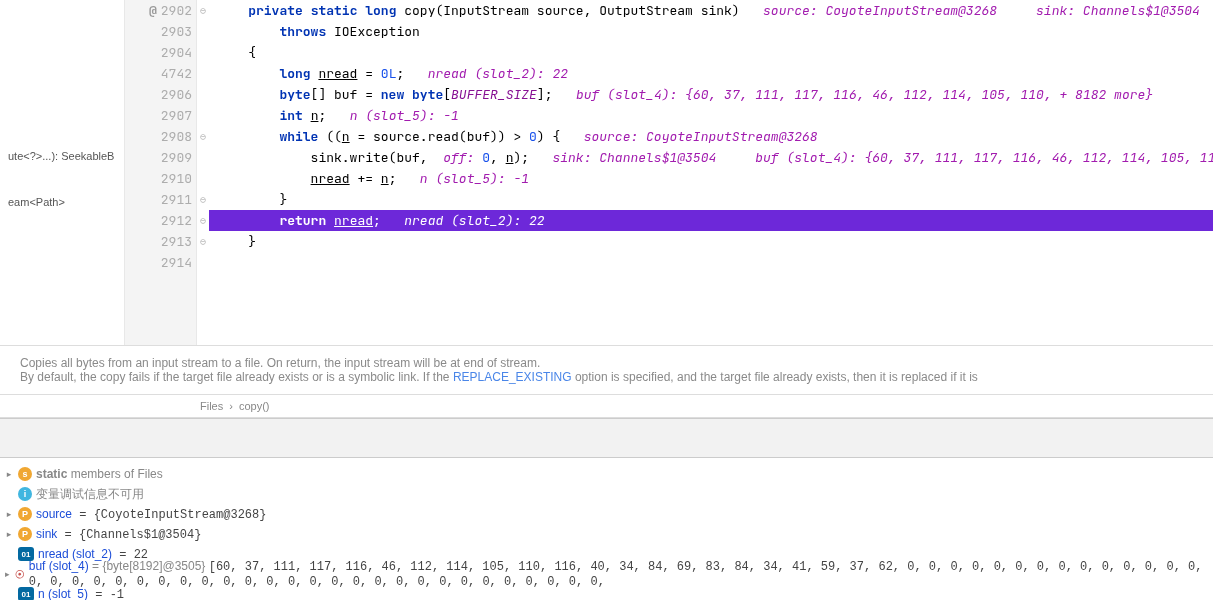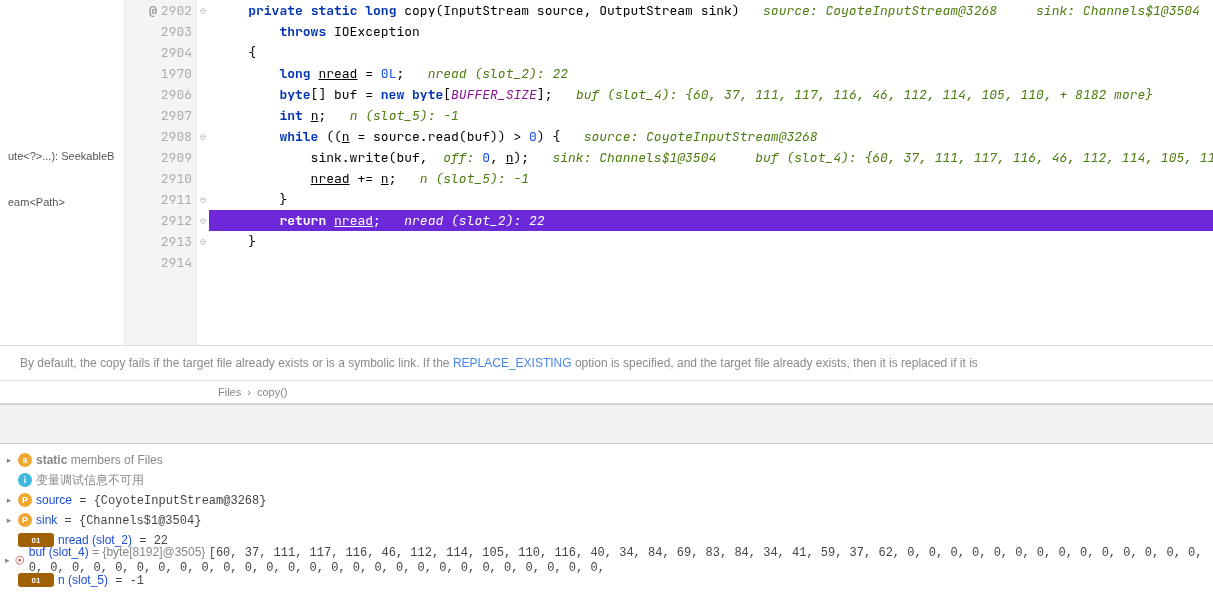--- a/index.html
+++ b/index.html
@@ -13,34 +13,34 @@
 .gutter .at { color:#999; font-weight:bold; }
 .fold { width:12px; background:#fff; color:#bbb; font-size:10px; }
 .fold div { height:21px; display:flex; align-items:center; justify-content:center; }
 .code { flex:1; overflow:hidden; }
 .code .cl { height:21px; line-height:21px; white-space:pre; padding-left:8px; }
 .code .cl.cur { background:#6d28d9; color:#fff; }
 .code .cl.cur .kw,.code .cl.cur .hint,.code .cl.cur .u { color:#fff; }
 .kw { color:#0033b3; font-weight:bold; }
 .id { color:#871094; font-style:italic; }
 .num { color:#1750eb; }
-.hint { color:#4d7c0f; font-style:italic; }
+.hint { color:#a21caf; font-style:italic; }
 .u { text-decoration:underline; }
 .doc { padding:10px 20px; color:#8a8a8a; font-size:12px; border-top:1px solid #ddd; }
 .doc a { color:#4a86e8; text-decoration:none; }
-.crumbs { height:24px; border-top:1px solid #ddd; border-bottom:1px solid #ddd; padding:0 22px; display:flex; align-items:center; color:#888; font-size:11px; gap:6px; }
+.crumbs { height:24px; border-top:1px solid #ddd; border-bottom:1px solid #ddd; padding:0 4px; display:flex; align-items:center; color:#888; font-size:11px; gap:6px; }
 .dbg-sep { height:40px; background:#f2f2f2; border-top:1px solid #ccc; border-bottom:1px solid #ccc; }
 .dbg { padding:6px 0; font-size:12px; }
 .dbg .row { height:20px; display:flex; align-items:center; padding-left:4px; gap:4px; }
 .arr { width:10px; color:#888; font-size:9px; display:inline-block; text-align:center; }
 .badge { width:14px; height:14px; border-radius:7px; font-size:9px; color:#fff; display:inline-flex; align-items:center; justify-content:center; font-weight:bold; }
 .b-s { background:#f0a732; }
 .b-i { background:#40b6e0; }
 .b-p { background:#f0a732; } 
-.b-01 { background:#a16207; border-radius:3px; font-size:8px; width:36px; }
+.b-01 { background:#0369a1; border-radius:3px; font-size:8px; width:16px; }
 .vname { color:#1d4ed8; }
 .vval { color:#444;font-family:Liberation Mono, monospace; }
 .gray { color:#888; }
 </style>
 </head>
 <body>
 
 <div class="editor-zone">
   <div class="left-gut">
     <div style="height:148px"></div>
@@ -53,21 +53,21 @@
         <span class="at">@</span>
         <span>2902</span>
       </div>
       <div class="ln">
         <span>2903</span>
       </div>
       <div class="ln">
         <span>2904</span>
       </div>
       <div class="ln">
-        <span>1970</span>
+        <span>4742</span>
       </div>
       <div class="ln">
         <span>2906</span>
       </div>
       <div class="ln">
         <span>2907</span>
       </div>
       <div class="ln">
         <span>2908</span>
       </div>
@@ -116,20 +116,21 @@
       <div class="cl">            sink.write(buf, <span class="hint"> off: </span><span class="num">0</span>, <span class="u">n</span>);   <span class="hint">sink: Channels$1@3504     buf (slot_4): {60, 37, 111, 117, 116, 46, 112, 114, 105, 110,</span></div>
       <div class="cl">            <span class="u">nread</span> += <span class="u">n</span>;   <span class="hint">n (slot_5): -1</span></div>
       <div class="cl">        }</div>
       <div class="cl cur">        <span class="kw">return</span> <span class="u">nread</span>;   <span class="hint">nread (slot_2): 22</span></div>
       <div class="cl">    }</div>
       <div class="cl"></div>
     </div>
 </div>
 
 <div class="doc">
+  <p>Copies all bytes from an input stream to a file. On return, the input stream will be at end of stream.</p>
   <p>
     <span>By default, the copy fails if the target file already exists or is a symbolic link. If the </span><a href="#">REPLACE_EXISTING</a><span> option is specified, and the target file already exists, then it is replaced if it is</span>
   </p>
 </div>
 
 <div class="crumbs">
   <span style="width:190px"></span>
   <span>Files</span>
   <span>›</span>
   <span>copy()</span>

